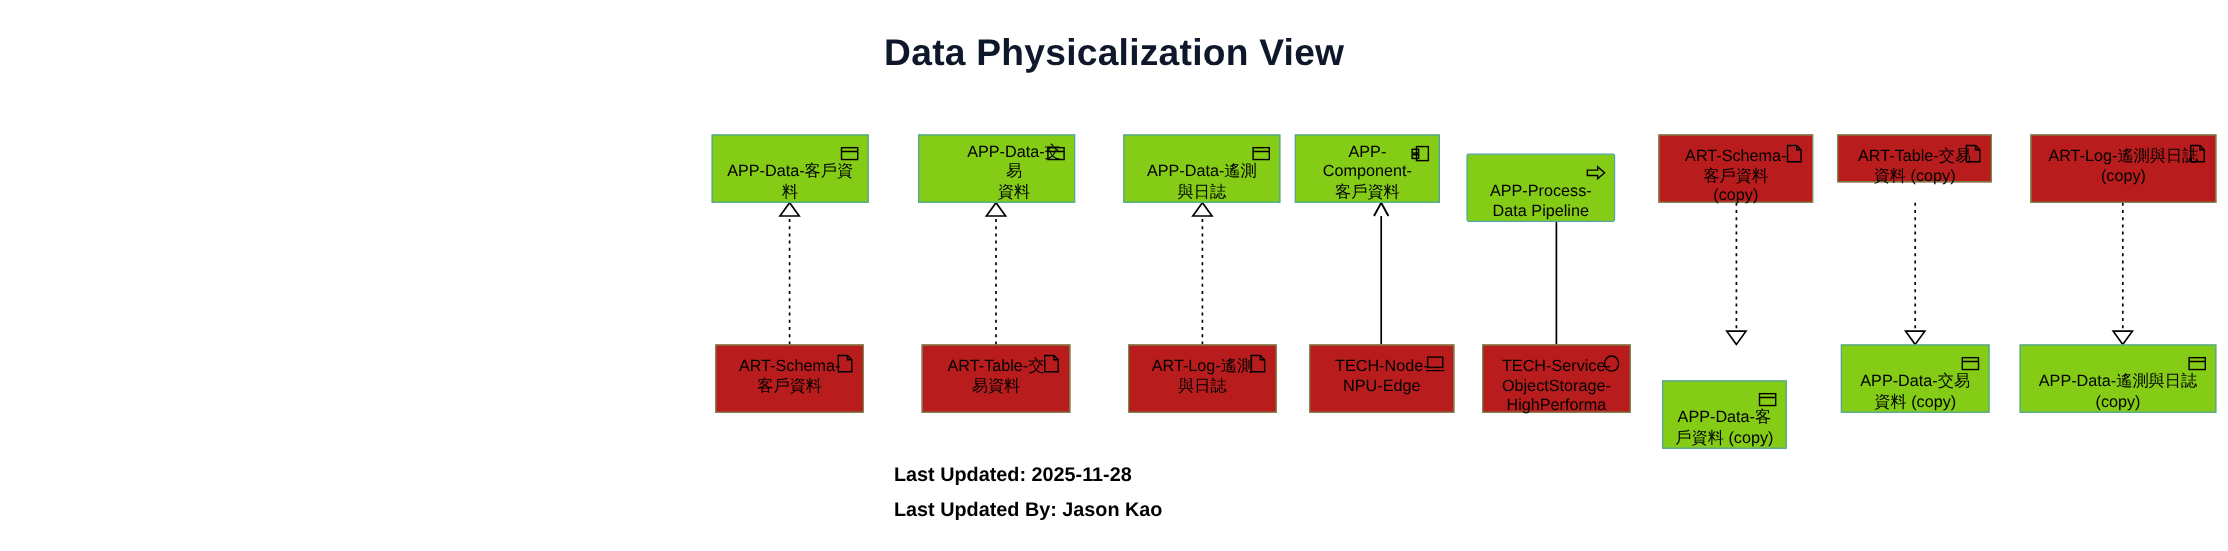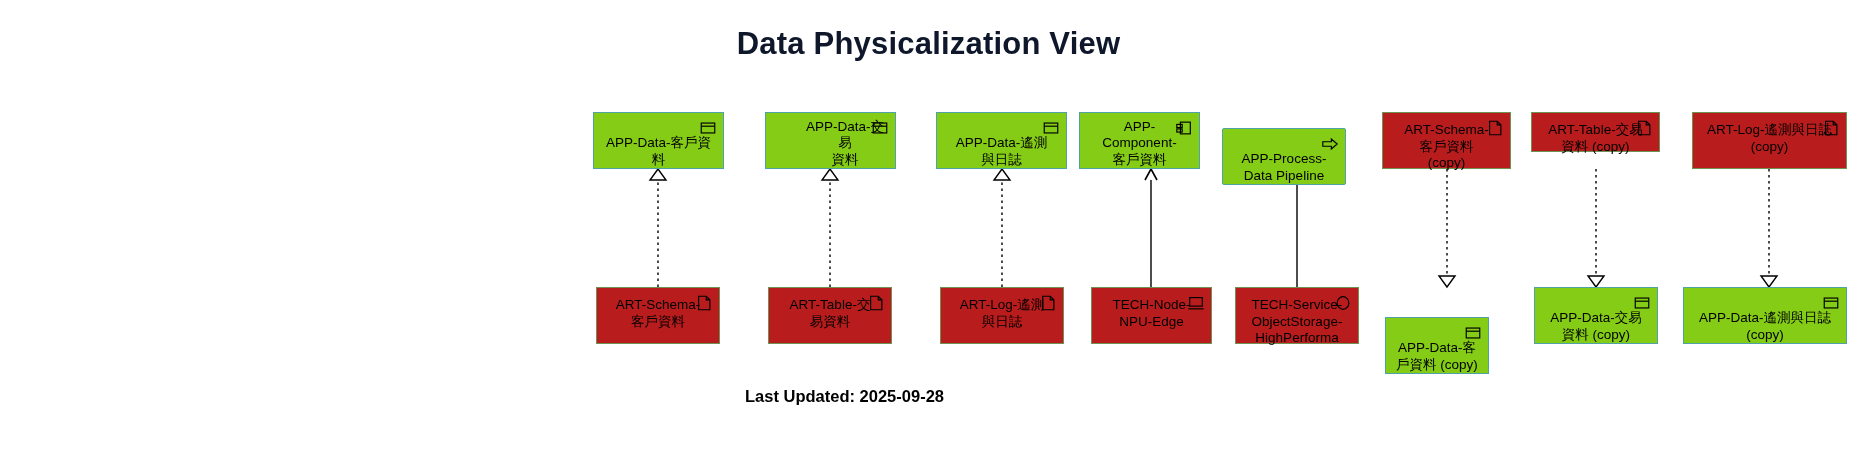--- a/index.html
+++ b/index.html
@@ -243,16 +243,17 @@
         <span class="label">APP-Data-遙測與日誌
 (copy)</span>
         <svg viewBox="0 0 20 20" class="icon">
           <rect x="2.5" y="4.5" width="15" height="11" fill="none" stroke="#000" stroke-width="1.3"></rect>
           <line x1="2.5" y1="8" x2="17.5" y2="8" fill="none" stroke="#000" stroke-width="1.3"></line>
         </svg>
       </div>
     </div>
 
   <div id="footer">
-    <div>Last Updated: 2025-09-28</div>
+    <div>Last Updated: 2025-11-28</div>
+    <div>Last Updated By: Jason Kao</div>
   </div>
 
 </div>
 
 </body></html>

